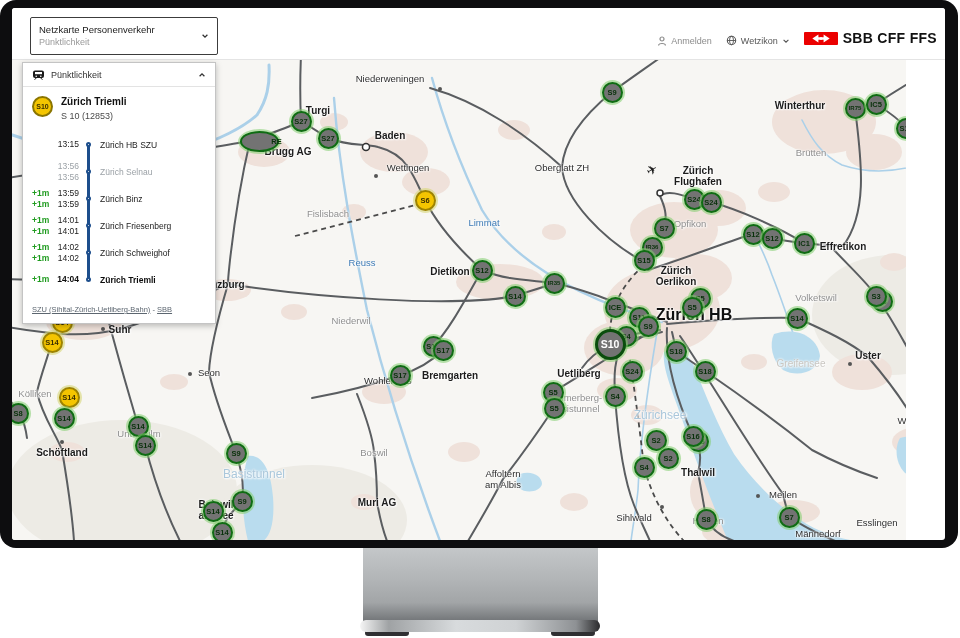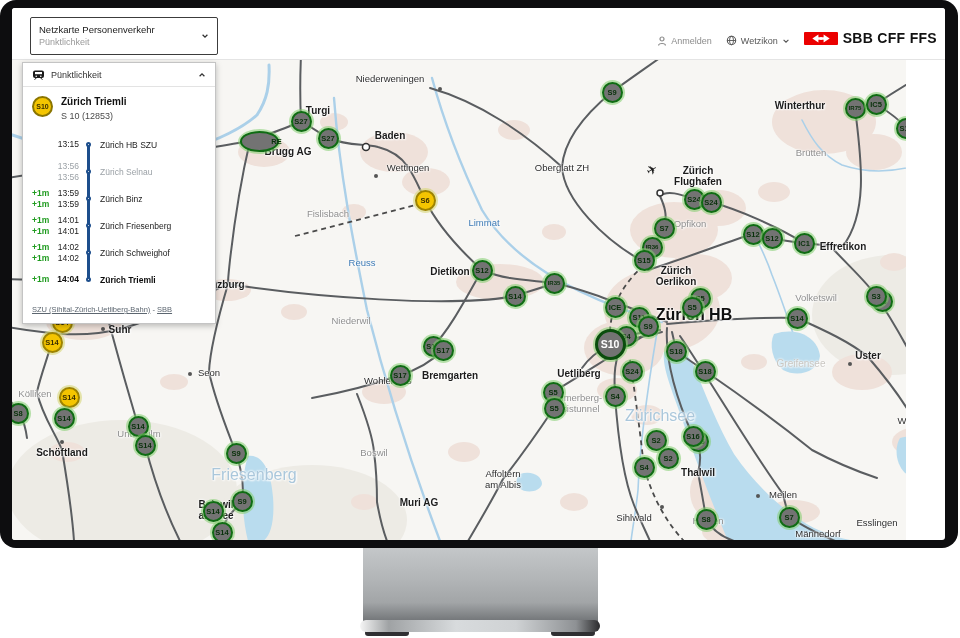--- a/index.html
+++ b/index.html
@@ -35,21 +35,21 @@
   .logotext{font-size:14px;font-weight:bold;color:#111;letter-spacing:.3px;}
   
   .map{position:absolute;left:0;top:52px;width:894px;height:481px;background:#f7f6f3;overflow:hidden;z-index:5;}
   .mlabel{position:absolute;transform:translate(-50%,-50%);white-space:pre-line;text-align:center;line-height:11px;
     text-shadow:0 0 2px #fff,0 0 3px #fff,1px 1px 2px #fff;pointer-events:none;z-index:3;}
   .s-city{font-weight:bold;color:#1c1c1c;font-size:10px;}
   .s-big{font-weight:bold;color:#101010;font-size:16px;line-height:16px;}
   .s-town{color:#2e2e2e;font-size:9.5px;}
   .s-area{color:#8f8f8f;font-size:9.5px;}
   .s-water{color:#3d7ab5;font-size:9.5px;}
-  .s-waterfaint{color:#aac7db;font-size:16px;}
+  .s-waterfaint{color:#aac7db;font-size:12px;}
   .s-faint{color:#c9c6c1;font-size:10px;}
   .plane{position:absolute;left:640px;top:110px;transform:translate(-50%,-50%) rotate(-30deg);font-size:13px;color:#1a1a1a;z-index:3;}
   .badge{position:absolute;width:21px;height:21px;margin-left:-10.5px;margin-top:-10.5px;border-radius:50%;
     display:flex;align-items:center;justify-content:center;font-size:7.5px;font-weight:bold;color:#09310b;
     z-index:4;cursor:pointer;}
   .b-green{background:#737373;border:2px solid #0f6c13;box-shadow:0 0 0 2px rgba(130,205,110,.55);}
   .b-yellow{background:#f4c500;border:2px solid #9d8300;box-shadow:0 0 0 2px rgba(215,215,120,.6);color:#3a2f00;}
   .b-small{font-size:6px;}
   .b-selected{width:31px;height:31px;margin-left:-15.5px;margin-top:-15.5px;font-size:10.5px;color:#fff;
     border:3px solid #0a4d0d;z-index:6;}
@@ -216,24 +216,24 @@
             <div class="mlabel s-city" style="left: 108px; top: 269px;">Suhr</div>
             <div class="mlabel s-town" style="left: 197px; top: 312px;">Seon</div>
             <div class="mlabel s-area" style="left: 23px; top: 333px;">Kölliken</div>
             <div class="mlabel s-area" style="left: 339px; top: 260px;">Niederwil</div>
             <div class="mlabel s-city" style="left: 438px; top: 211px;">Dietikon</div>
             <div class="mlabel s-city" style="left: 438px; top: 315px;">Bremgarten</div>
             <div class="mlabel s-town" style="left: 376px; top: 320px;">Wohlen AG</div>
             <div class="mlabel s-area" style="left: 127px; top: 373px;">Unterkulm</div>
             <div class="mlabel s-city" style="left: 50px; top: 392px;">Schöftland</div>
             <div class="mlabel s-area" style="left: 362px; top: 392px;">Boswil</div>
-            <div class="mlabel s-waterfaint" style="left: 242px; top: 414px;">Friesenberg</div>
+            <div class="mlabel s-waterfaint" style="left: 242px; top: 414px;">Basistunnel</div>
             <div class="mlabel s-city" style="left: 204px; top: 450px;">Beinwil
 am See</div>
-            <div class="mlabel s-city" style="left: 365px; top: 442px; margin-left: 42px;">Muri AG</div>
+            <div class="mlabel s-city" style="left: 365px; top: 442px;">Muri AG</div>
             <div class="mlabel s-town" style="left: 491px; top: 419px;">Affoltern
 am Albis</div>
             <div class="mlabel s-town" style="left: 622px; top: 457px;">Sihlwald</div>
             <div class="mlabel s-area" style="left: 696px; top: 460px;">Horgen</div>
             <div class="mlabel s-city" style="left: 686px; top: 412px;">Thalwil</div>
             <div class="mlabel s-waterfaint" style="left: 648px; top: 355px;">Zürichsee</div>
             <div class="mlabel s-city" style="left: 567px; top: 313px;">Uetliberg</div>
             <div class="mlabel s-area" style="left: 563px; top: 343px;">Zimmerberg-
 Basistunnel</div>
             <div class="mlabel s-big" style="left: 682px; top: 255px;">Zürich HB</div>

